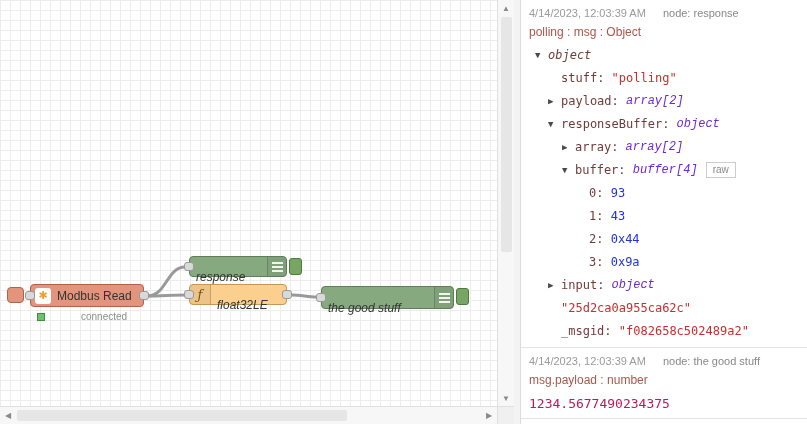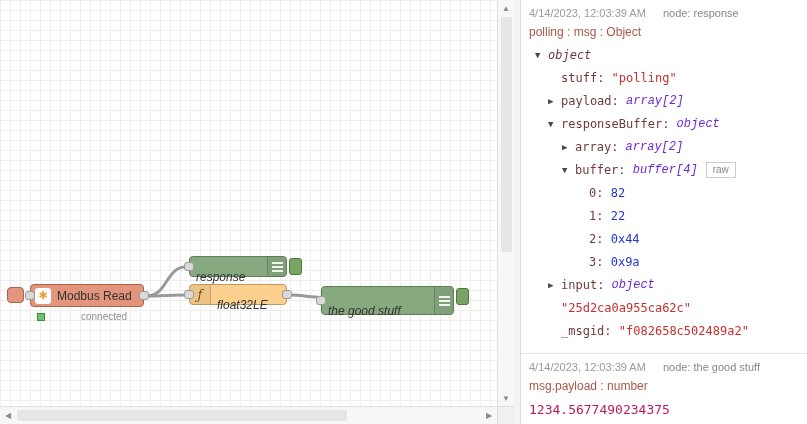--- a/index.html
+++ b/index.html
@@ -82,21 +82,21 @@
   .vscroll .up { top:0; } .vscroll .down { bottom:0; }
   .hscroll .sb-arrow { top:0; width:16px; height:17px; }
   .hscroll .left { left:0; } .hscroll .right { right:0; }
   .vthumb { position:absolute; left:3px; top:17px; width:11px; height:235px; background:#e6e6e6; border-radius:2px; }
   .hthumb { position:absolute; top:3px; left:17px; width:330px; height:11px; background:#e6e6e6; border-radius:2px; }
 
   .divider { width:7px; flex:none; background:#f3f3f3; border-right:1px solid #dcdcdc; }
 
   
   .sidebar { flex:1; background:#fff; overflow:hidden; }
-  .msg { border-bottom:1px solid #e4e4e4; padding-bottom:11px; }
+  .msg { border-bottom:1px solid #e4e4e4; padding-bottom:5px; }
   .meta { padding:7px 8px 1px; font-size:11px; color:#9a9a9a; }
   .meta .nodeid { margin-left:14px; color:#888; }
   .mpath { padding:5px 8px 1px; font-size:12px; color:#a9574a; }
 
   .tree { padding-top:3px; }
   .trow { height:23px; display:flex; align-items:center; font-family:"DejaVu Sans Mono", monospace; font-size:12px; }
   .ind0 { padding-left:14px; }
   .ind1 { padding-left:27px; }
   .ind2 { padding-left:41px; }
   .ind3 { padding-left:55px; }
@@ -156,21 +156,21 @@
 
       <div class="node func" style="left:189px; top:284px; width:98px; height:21px;">
         <span class="ficon">
           <span>ƒ</span>
         </span>
         <span class="label italic">float32LE</span>
         <span class="port in"></span>
         <span class="port out"></span>
       </div>
 
-      <div class="node debug" style="left:321px; top:286px; width:133px; height:29px;">
+      <div class="node debug" style="left:321px; top:286px; width:133px; height:23px;">
         <span class="label italic">the good stuff</span>
         <span class="dbg-icon">
             <i></i>
             <i></i>
             <i></i>
           </span>
         <span class="port in"></span>
         <span class="toggle"></span>
       </div>
 
@@ -234,27 +234,27 @@
         <div class="trow ind2">
           <span class="arrow">▼</span>
           <span class="key">buffer</span>
           <span class="val type">buffer[4]</span>
           <span class="raw-btn">raw</span>
         </div>
 
         <div class="trow ind3">
           <span class="arrow"></span>
           <span class="key">0</span>
-          <span class="val number">82</span>
+          <span class="val number">93</span>
         </div>
 
         <div class="trow ind3">
           <span class="arrow"></span>
           <span class="key">1</span>
-          <span class="val number">22</span>
+          <span class="val number">43</span>
         </div>
 
         <div class="trow ind3">
           <span class="arrow"></span>
           <span class="key">2</span>
           <span class="val number">0x44</span>
         </div>
 
         <div class="trow ind3">
           <span class="arrow"></span>

